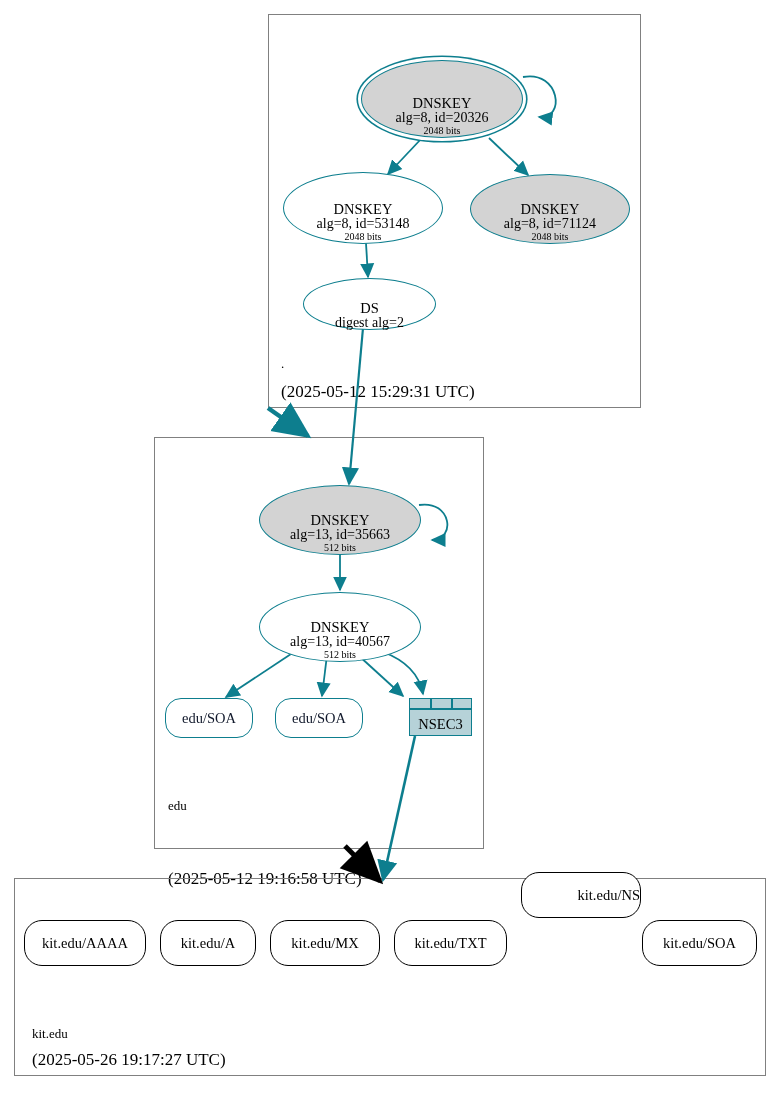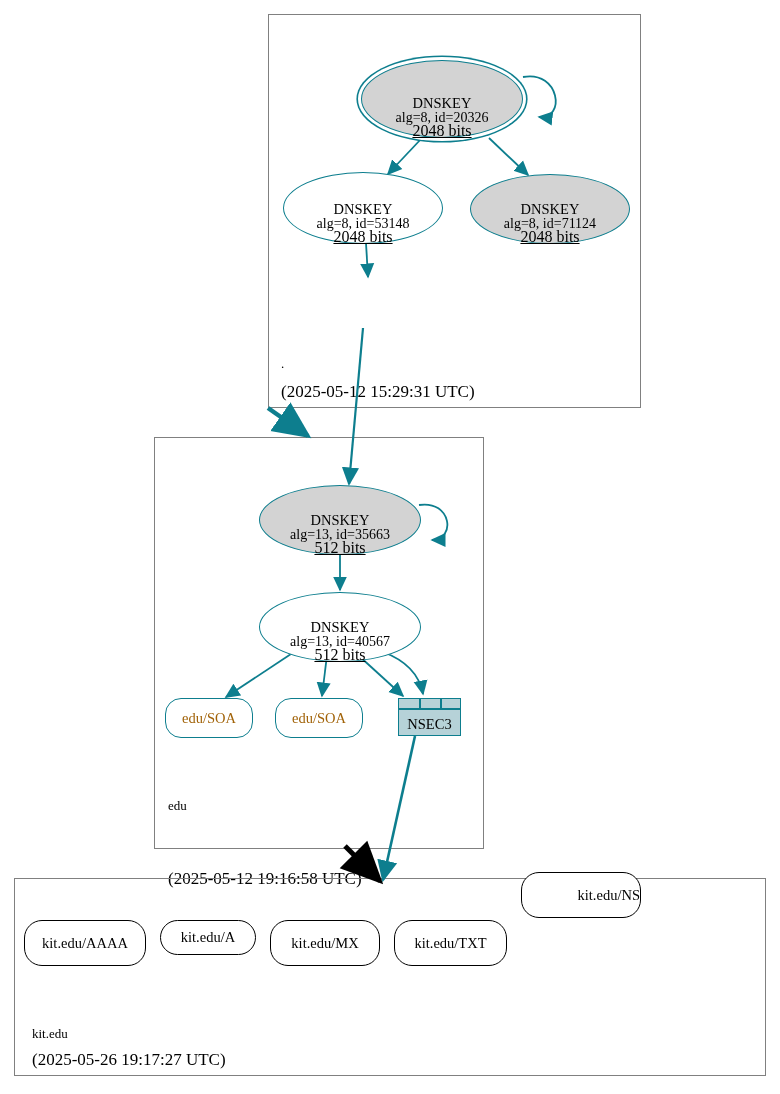--- a/index.html
+++ b/index.html
@@ -70,35 +70,34 @@
   }
   .node .l1 {
     font-size: 14.5px;
     line-height: 16px;
   }
   .node .l2 {
     font-size: 14px;
     line-height: 13px;
   }
   .node .l3 {
-    font-size: 16px;
+    font-size: 10px;
     line-height: 13px;
-    text-decoration: underline;
   }
   .rr-node {
     position: absolute;
     box-sizing: border-box;
     border: 1.6px solid #0d7e8e;
     border-radius: 16px;
     background: #ffffff;
     display: flex;
     align-items: center;
     justify-content: center;
     font-size: 14.5px;
-    color: #a16207;
+    color: #0f172a;
   }
   .leaf-node {
     position: absolute;
     box-sizing: border-box;
     border: 1.6px solid #000000;
     border-radius: 18px;
     background: #ffffff;
     display: flex;
     align-items: center;
     justify-content: center;
@@ -109,20 +108,21 @@
     position: absolute;
     box-sizing: border-box;
     border: 1.6px solid #0d7e8e;
     background: #b6d2d8;
     display: flex;
     align-items: flex-end;
     justify-content: center;
     font-size: 14.5px;
     color: #000000;
     padding-bottom: 2px;
+    margin-left: 11px;
   }
   .nsec3 .tick {
     position: absolute;
     top: 0;
     width: 1.6px;
     height: 9px;
     background: #0d7e8e;
   }
   .nsec3 .topline {
     position: absolute;
@@ -225,20 +225,24 @@
     <div class="l2">alg=8, id=53148</div>
     <div class="l3">2048 bits</div>
   </div>
 
   <div class="node ellipse shaded" style="left:470px; top:174px; width:160px; height:70px;">
     <div class="l1">DNSKEY</div>
     <div class="l2">alg=8, id=71124</div>
     <div class="l3">2048 bits</div>
   </div>
 
+  <div class="node ellipse" style="left:303px; top:278px; width:133px; height:52px;">
+    <div class="l1">DS</div>
+    <div class="l2">digest alg=2</div>
+  </div>
 
   <div class="node ellipse shaded" style="left:259px; top:485px; width:162px; height:70px;">
     <div class="l1">DNSKEY</div>
     <div class="l2">alg=13, id=35663</div>
     <div class="l3">512 bits</div>
   </div>
 
   <div class="node ellipse" style="left:259px; top:592px; width:162px; height:70px;">
     <div class="l1">DNSKEY</div>
     <div class="l2">alg=13, id=40567</div>
@@ -255,26 +259,29 @@
   <div class="nsec3" style="left:398px; top:698px; width:63px; height:38px;">
     <div class="topline"></div>
     <div class="tick" style="left:20px;"></div>
     <div class="tick" style="left:41px;"></div>
     <span>NSEC3</span>
   </div>
 
   <div class="leaf-node" style="left:24px; top:920px; width:122px; height:46px;">
     <span>kit.edu/AAAA</span>
   </div>
-  <div class="leaf-node" style="left:160px; top:920px; width:96px; height:35px;">
+  <div class="leaf-node" style="left:160px; top:920px; width:96px; height:46px;">
     <span>kit.edu/A</span>
   </div>
   <div class="leaf-node" style="left:394px; top:920px; width:113px; height:46px;">
     <span>kit.edu/TXT</span>
   </div>
   <div class="leaf-node" style="left:270px; top:920px; width:110px; height:46px;">
     <span>kit.edu/MX</span>
   </div>
   <div class="leaf-node" style="left:521px; top:872px; width:120px; height:46px;justify-content:flex-end;">
     <span>kit.edu/NS</span>
   </div>
+  <div class="leaf-node" style="left:642px; top:920px; width:115px; height:46px;">
+    <span>kit.edu/SOA</span>
+  </div>
 
 </div>
 
 </body></html>

